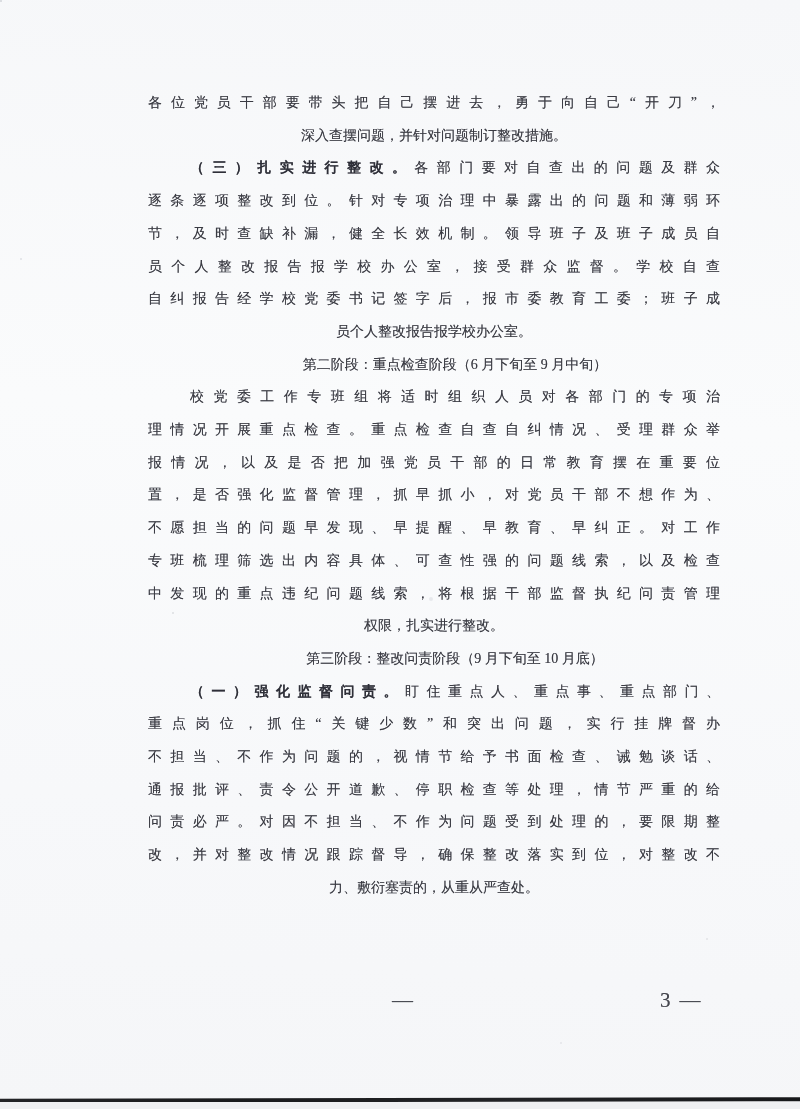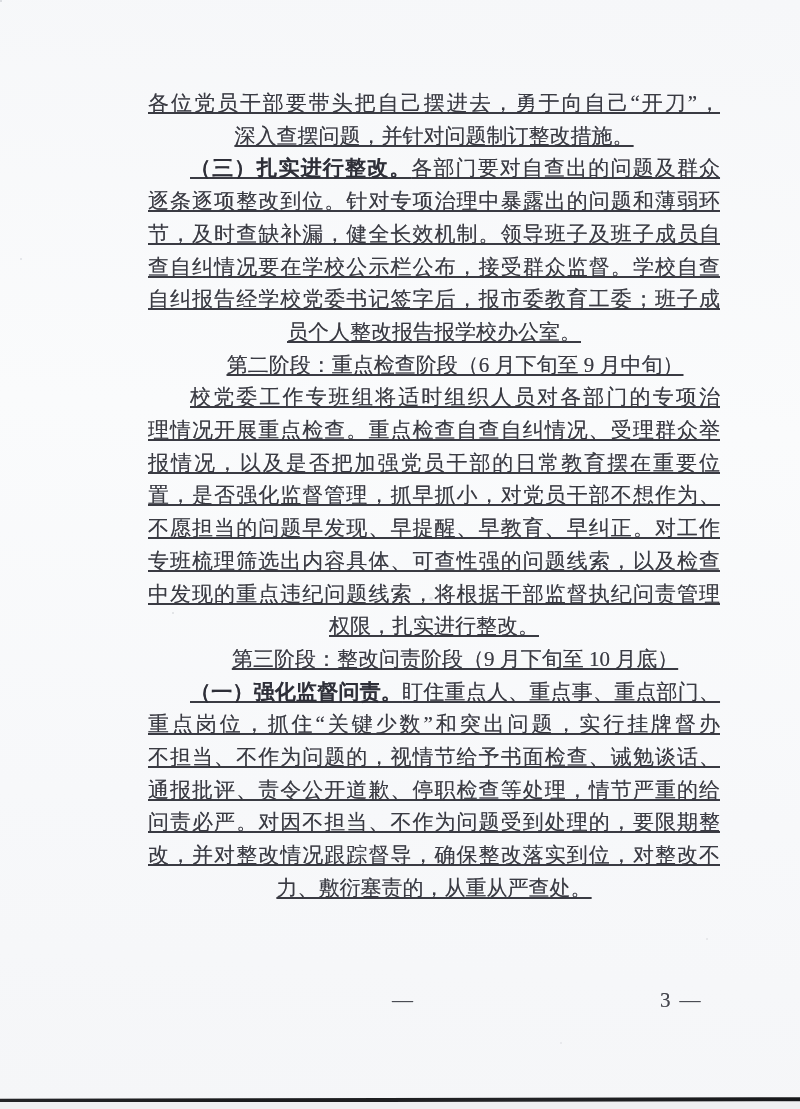--- a/index.html
+++ b/index.html
@@ -19,25 +19,24 @@
     content: "";
     position: absolute; left: 0; top: 0; width: 2px; height: 2px;
     background: #c9ccd2; border-radius: 50%;
     box-shadow: 172px 612px 0 #d4d7db, 20px 258px 0 #d8dadf, 430px 598px 0 1px #e3e5e9,
                 706px 938px 0 #dcdee2, 560px 1042px 0 #dfe1e5, 952px 232px 0 #dadde1;
     opacity: .8;
   }
   .text-block {
     position: absolute;
     left: 148px; top: 87px; width: 572px;
-    font-size: 21px;
+    font-size: 14px;
     line-height: 32.7px;
     color: #3a3b43;
     text-shadow: 0 0 0.6px rgba(56, 57, 66, 0.55);
-    text-decoration: underline;
   }
   .line { text-align: center; }
   .line.fill {
     text-align: justify;
     text-align-last: justify;
     text-justify: inter-character;
   }
   .line.indent { text-indent: 42px; }
   .seg-bold { font-weight: bold; color: #2e2f38; }
   .page-footer {
@@ -61,21 +60,21 @@
 <body>
 
 <div class="scan-page">
 
   <main class="text-block" id="doc-body">
       <div class="line fill"><span class="seg-normal">各位党员干部要带头把自己摆进去，勇于向自己“开刀”，</span></div>
       <div class="line"><span class="seg-normal">深入查摆问题，并针对问题制订整改措施。</span></div>
       <div class="line indent fill"><span class="seg-bold">（三）扎实进行整改。</span><span class="seg-normal">各部门要对自查出的问题及群众</span></div>
       <div class="line fill"><span class="seg-normal">逐条逐项整改到位。针对专项治理中暴露出的问题和薄弱环</span></div>
       <div class="line fill"><span class="seg-normal">节，及时查缺补漏，健全长效机制。领导班子及班子成员自</span></div>
-      <div class="line fill"><span class="seg-normal">查自纠情况要在学校公示栏公布，接受群众监督。学校自查</span></div>
+      <div class="line fill"><span class="seg-normal">员个人整改报告报学校办公室，接受群众监督。学校自查</span></div>
       <div class="line fill"><span class="seg-normal">自纠报告经学校党委书记签字后，报市委教育工委；班子成</span></div>
       <div class="line"><span class="seg-normal">员个人整改报告报学校办公室。</span></div>
       <div class="line indent"><span class="seg-normal">第二阶段：重点检查阶段（6 月下旬至 9 月中旬）</span></div>
       <div class="line indent fill"><span class="seg-normal">校党委工作专班组将适时组织人员对各部门的专项治</span></div>
       <div class="line fill"><span class="seg-normal">理情况开展重点检查。重点检查自查自纠情况、受理群众举</span></div>
       <div class="line fill"><span class="seg-normal">报情况，以及是否把加强党员干部的日常教育摆在重要位</span></div>
       <div class="line fill"><span class="seg-normal">置，是否强化监督管理，抓早抓小，对党员干部不想作为、</span></div>
       <div class="line fill"><span class="seg-normal">不愿担当的问题早发现、早提醒、早教育、早纠正。对工作</span></div>
       <div class="line fill"><span class="seg-normal">专班梳理筛选出内容具体、可查性强的问题线索，以及检查</span></div>
       <div class="line fill"><span class="seg-normal">中发现的重点违纪问题线索，将根据干部监督执纪问责管理</span></div>

